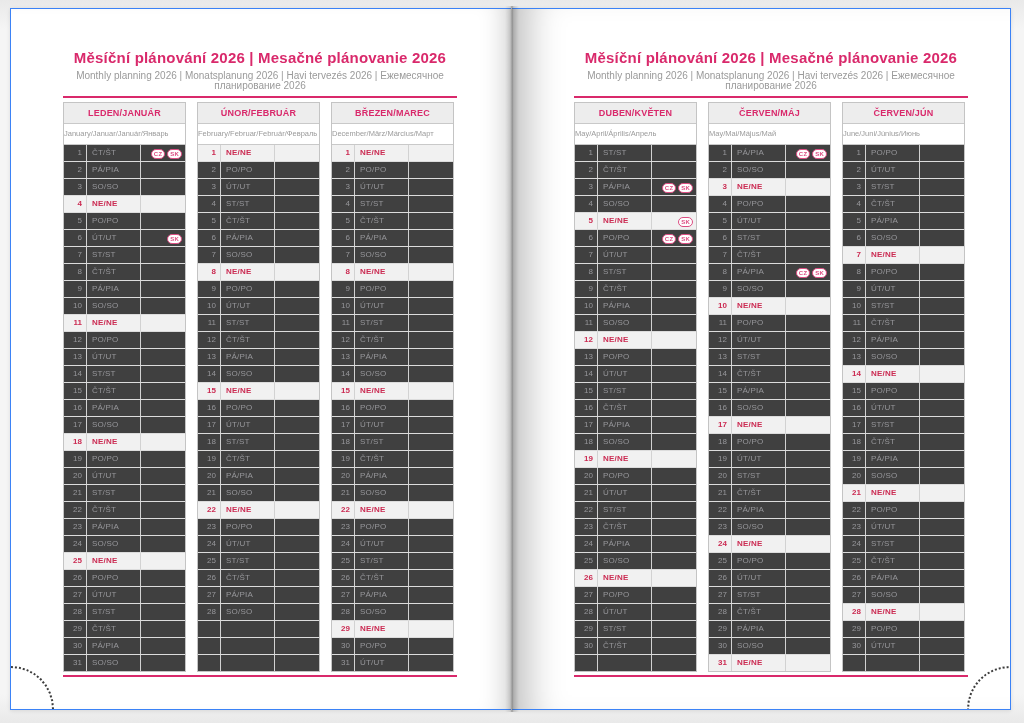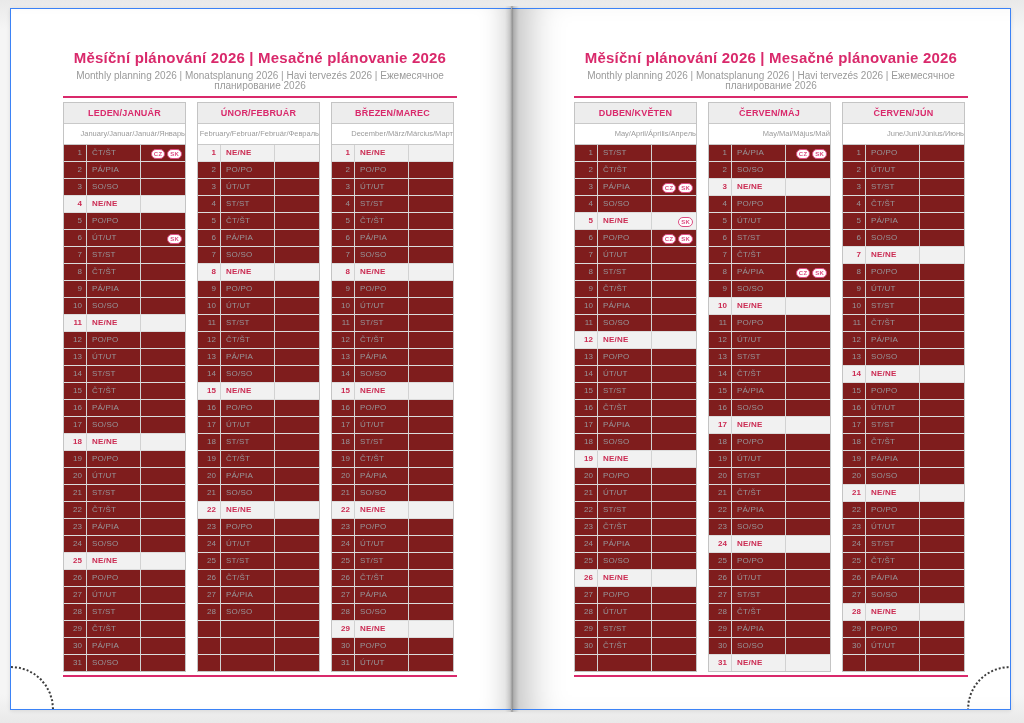--- a/index.html
+++ b/index.html
@@ -32,28 +32,28 @@
     margin:40px 0 0 0;text-align:center;
     font-size:15px;line-height:18px;font-weight:bold;color:var(--accent);
     letter-spacing:0.2px;
   }
   .subtitle{
     margin-top:4px;text-align:center;font-size:10px;line-height:10px;color:#9a9a9a;
   }
   .rule{margin-top:5px;height:2px;background:var(--accent);}
   .rule.bottom{margin-top:3px;}
   .months{margin-top:4px;display:flex;gap:11px;}
-  .month{width:123px;border:1px solid #c4c4c4;box-sizing:border-box;background:#7f1d1d;}
+  .month{width:123px;border:1px solid #c4c4c4;box-sizing:border-box;background:#404040;}
   .m-head{
     height:20px;line-height:20px;text-align:center;background:#ededed;
     color:var(--accent);font-weight:bold;font-size:9px;letter-spacing:0.2px;
     border-bottom:1px solid #c9c9c9;
   }
   .m-sub{
-    height:20px;line-height:20px;text-align:right;color:#9b9b9b;font-size:7.5px;
+    height:20px;line-height:20px;text-align:left;color:#9b9b9b;font-size:7.5px;
     border-bottom:1px solid #c9c9c9;background:#fff;white-space:nowrap;
   }
   .row{display:flex;height:16px;border-bottom:1px solid #dcdcdc;}
   .row:last-child{border-bottom:none;}
   .c-num{
     width:23px;box-sizing:border-box;border-right:1px solid #d2d2d2;
     text-align:right;padding-right:4px;font-size:8px;line-height:16px;color:var(--daygray);
   }
   .c-day{
     width:54px;box-sizing:border-box;border-right:1px solid #d2d2d2;

